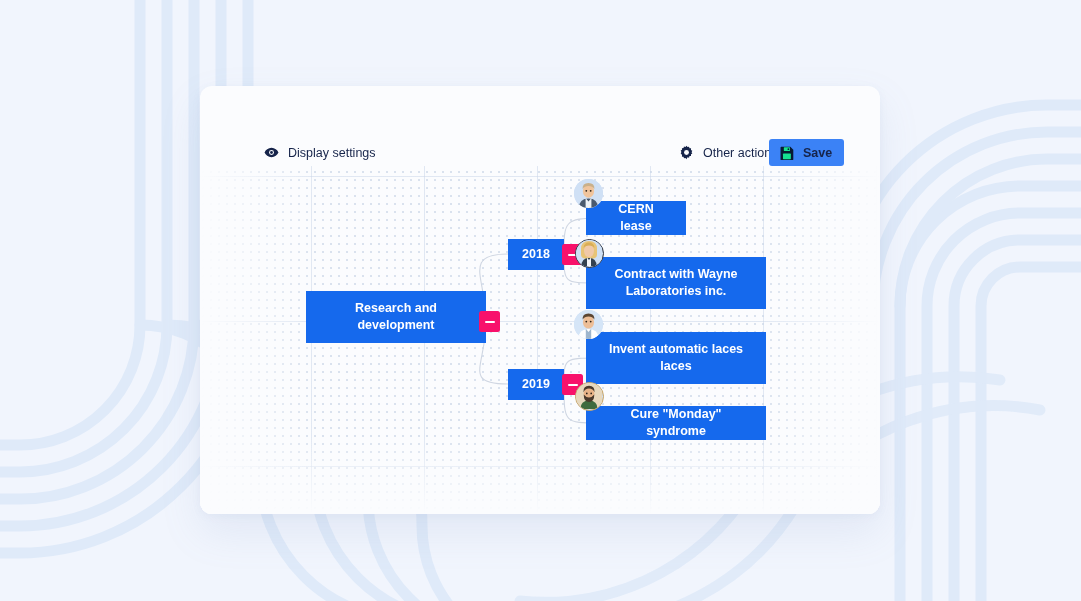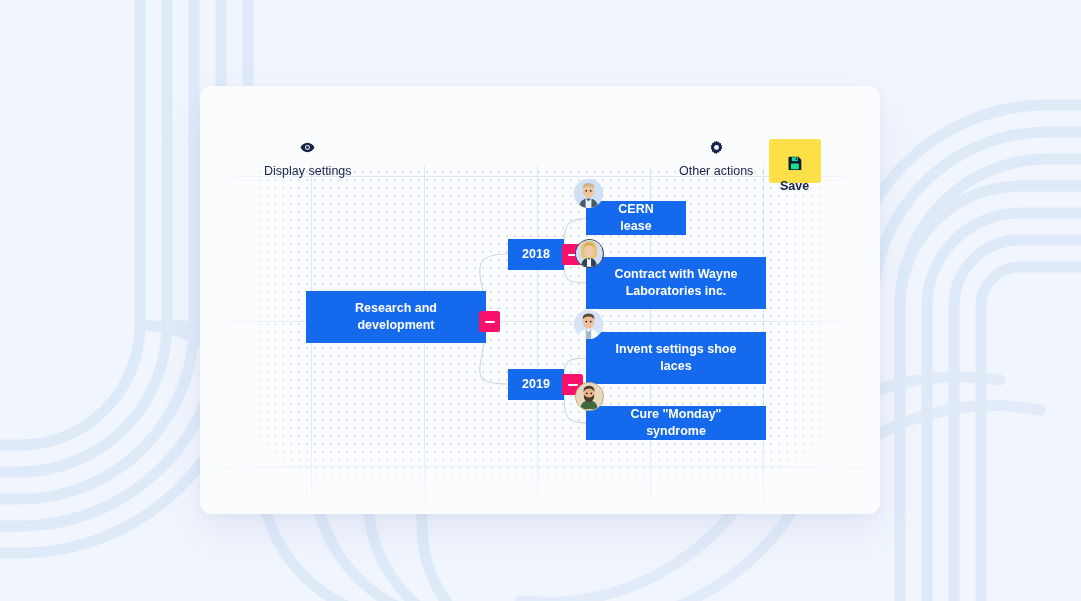--- a/index.html
+++ b/index.html
@@ -53,29 +53,28 @@
     height: 25px;
     padding: 0 9px;
     border-radius: 3px;
     font-size: 12.5px;
     color: #16244a;
     cursor: pointer;
     user-select: none;
     background: transparent;
     border: none;
     white-space: nowrap;
-    flex-direction: column;
   }
   #btn-display-settings { left: 55px; top: 54px; }
   #btn-other-actions   { left: 470px; top: 54px; }
   #btn-save {
     left: 569px; top: 53px;
-    background: #fde047;
+    background: #3b82f6;
     height: 27px;
-    padding: 17px 12px 0 11px;
+    padding: 0 12px 0 11px;
     border-radius: 3px;
     font-weight: 700;
     gap: 9px;
   }
   .tb-ico { display: flex; align-items: center; }
 
   
   #canvas {
     position: absolute;
     left: 0;
@@ -309,21 +308,21 @@
         <circle cx="12.3" cy="11.8" r="0.9" fill="#2b2118"></circle>
         <circle cx="16.7" cy="11.8" r="0.9" fill="#2b2118"></circle>
       </svg>
     </div>
 
     <div class="node" style="left:386px; top:91px; width:180px; height:52px;align-items:center;">
       <span>Contract with Wayne Laboratories inc.</span>
     </div>
 
     <div class="node" style="left:386px; top:166px; width:180px; height:52px;">
-      <span>Invent settings shoe laces</span>
+      <span>Invent automatic laces laces</span>
     </div>
     <div class="avatar" style="left:374px; top:144px;">
       <svg width="29" height="29" viewBox="0 0 29 29">
         <rect width="29" height="29" fill="#d5e5f7"></rect>
         <path d="M4.5 29 Q4.5 19 14.5 19 Q24.5 19 24.5 29 Z" fill="#ffffff"></path>
         <ellipse cx="14.5" cy="12" rx="5.6" ry="6.6" fill="#edbe97"></ellipse>
         <path d="M8.6 9.6 Q8.2 3.6 14.5 3.6 Q20.8 3.6 20.4 9.6 Q18.5 6.6 14.5 6.6 Q10.5 6.6 8.6 9.6 Z" fill="#5b4633"></path>
         <path d="M11.8 18.8 L14.5 22 L17.2 18.8 L17.2 29 L11.8 29 Z" fill="#9fb6cd"></path>
         <circle cx="12.3" cy="11.6" r="0.9" fill="#2b2118"></circle>
         <circle cx="16.7" cy="11.6" r="0.9" fill="#2b2118"></circle>

